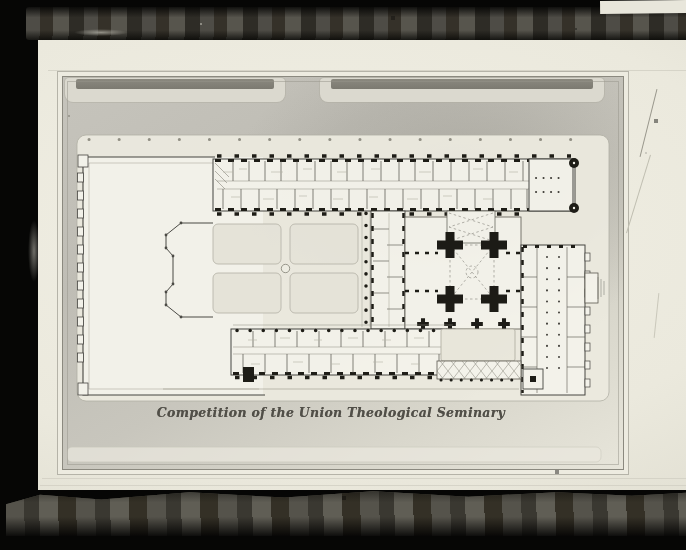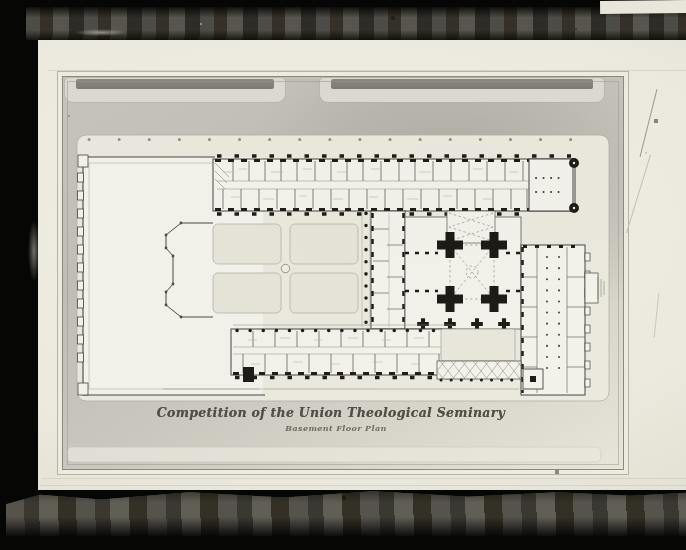--- a/index.html
+++ b/index.html
@@ -230,21 +230,20 @@
 
         <g>
           <rect x="378" y="252" width="74" height="32" rx="2" fill="#eae8dc" stroke="#a9a79b" stroke-width="0.8"></rect>
           <rect x="374" y="284" width="84" height="18" fill="#f5f4ec" stroke="#55534a" stroke-width="0.8"></rect>
           <rect x="374" y="284" width="84" height="18" fill="url(#xv)" stroke="none"></rect>
           <path d="M378,303 H454" stroke="#16150f" stroke-width="3" stroke-linecap="round" stroke-dasharray="0.1 10"></path>
         </g>
       </svg>
 
       <div class="plan-title">Competition of the Union Theological Seminary</div>
-      <div class="plan-subtitle">Basement Floor Plan</div>
     </div>
 
     <div class="rule rule1"></div>
     <div class="rule rule2"></div>
     <div class="scratch s1"></div>
     <div class="scratch s2"></div>
     <div class="scratch s3"></div>
   </div>
 
   <div class="band-top">

